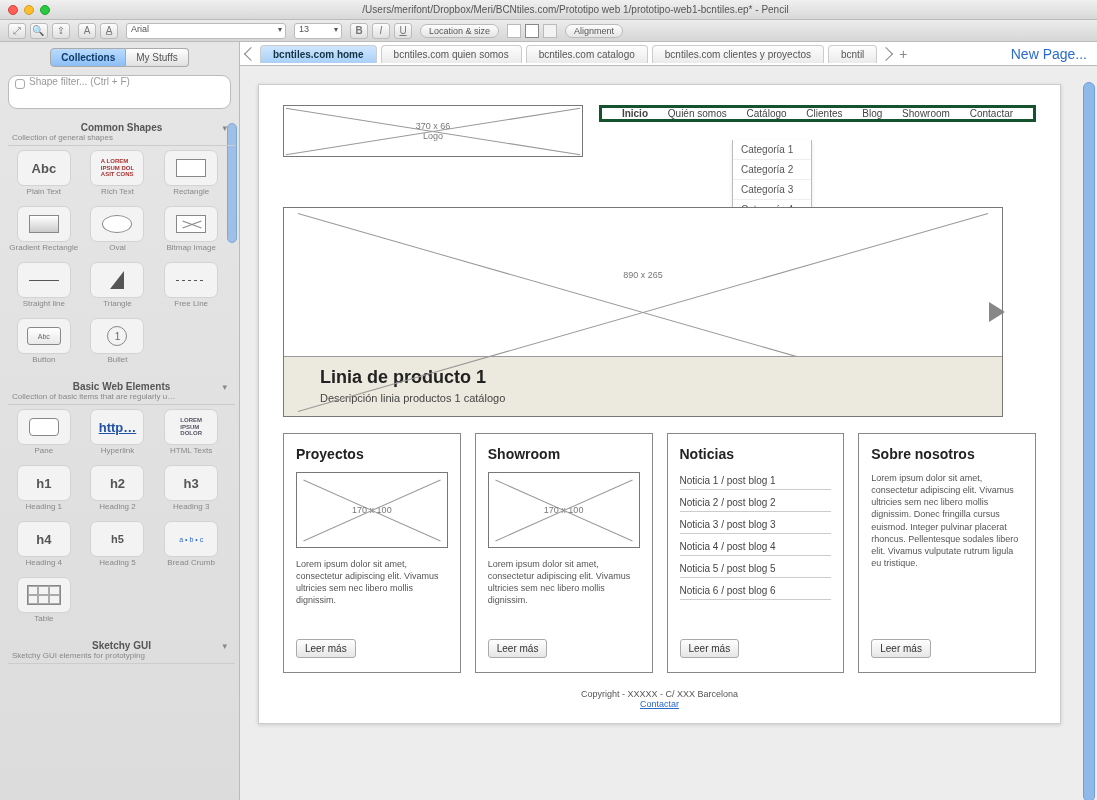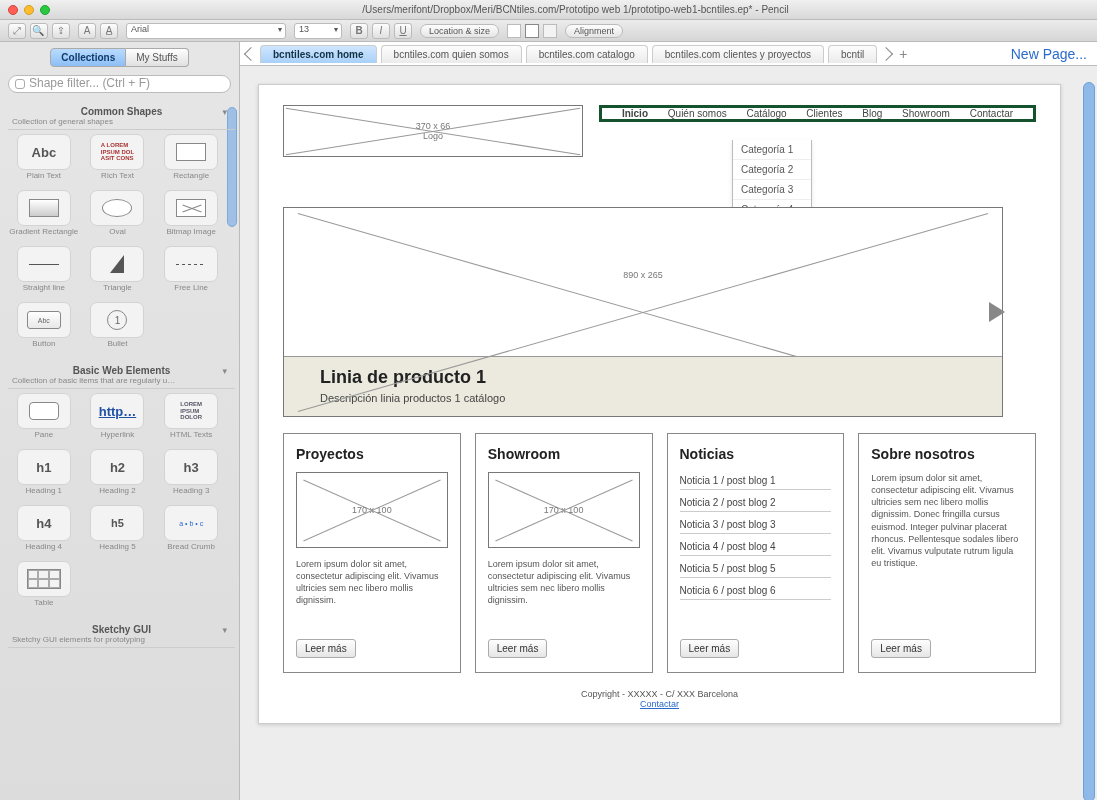--- a/index.html
+++ b/index.html
@@ -27,21 +27,21 @@
 .main { display:flex; height: calc(800px - 42px); }
 
 
 .sidebar { width: 240px; background:linear-gradient(#e6e6e6,#dcdcdc); border-right:1px solid #bbb; display:flex; flex-direction:column; }
 .sidebar-tabs { display:flex; justify-content:center; gap:0; margin:6px 0 4px; }
 .sidebar-tab { padding:3px 10px; font-size:10px; border:1px solid #aaa; background:linear-gradient(#fefefe,#e0e0e0); color:#555; }
 .sidebar-tab:first-child { border-radius:4px 0 0 4px; }
 .sidebar-tab:last-child { border-radius:0 4px 4px 0; border-left:0; }
 .sidebar-tab.active { background:linear-gradient(#b9dcff,#8dbef5); color:#103a6a; font-weight:bold; }
 .search-row { padding:4px 8px; }
-.search-box { width:100%; height:18px; border:1px solid #bbb; border-radius:9px; background:#fff; font-size:12px; color:#999; padding:0 8px 0 20px; position:relative; }
+.search-box { width:100%; height:34px; border:1px solid #bbb; border-radius:9px; background:#fff; font-size:10px; color:#999; padding:0 8px 0 20px; position:relative; }
 .search-box::before { content:""; position:absolute; left:6px; top:3px; width:8px; height:8px; border:1px solid #aaa; border-radius:3px; }
 
 .shapes-scroll { flex:1; overflow:hidden; position:relative; padding:0 4px 0 8px; }
 .shapes-scroll .scrollbar { position:absolute; right:2px; top:10px; width:10px; height:120px; background:#9fbfe6; border-radius:5px; border:1px solid #7ba9d8; }
 
 .group-head { margin-top:6px; padding:3px 4px; font-size:10px; color:#555; border-bottom:1px solid #ccc; position:relative; }
 .group-head .gh-title { font-weight:bold;text-align:center; }
 .group-head .gh-sub { font-size:8px; color:#888; }
 .group-head::after { content:"▾"; position:absolute; right:8px; top:4px; color:#888; font-size:9px; }
 

